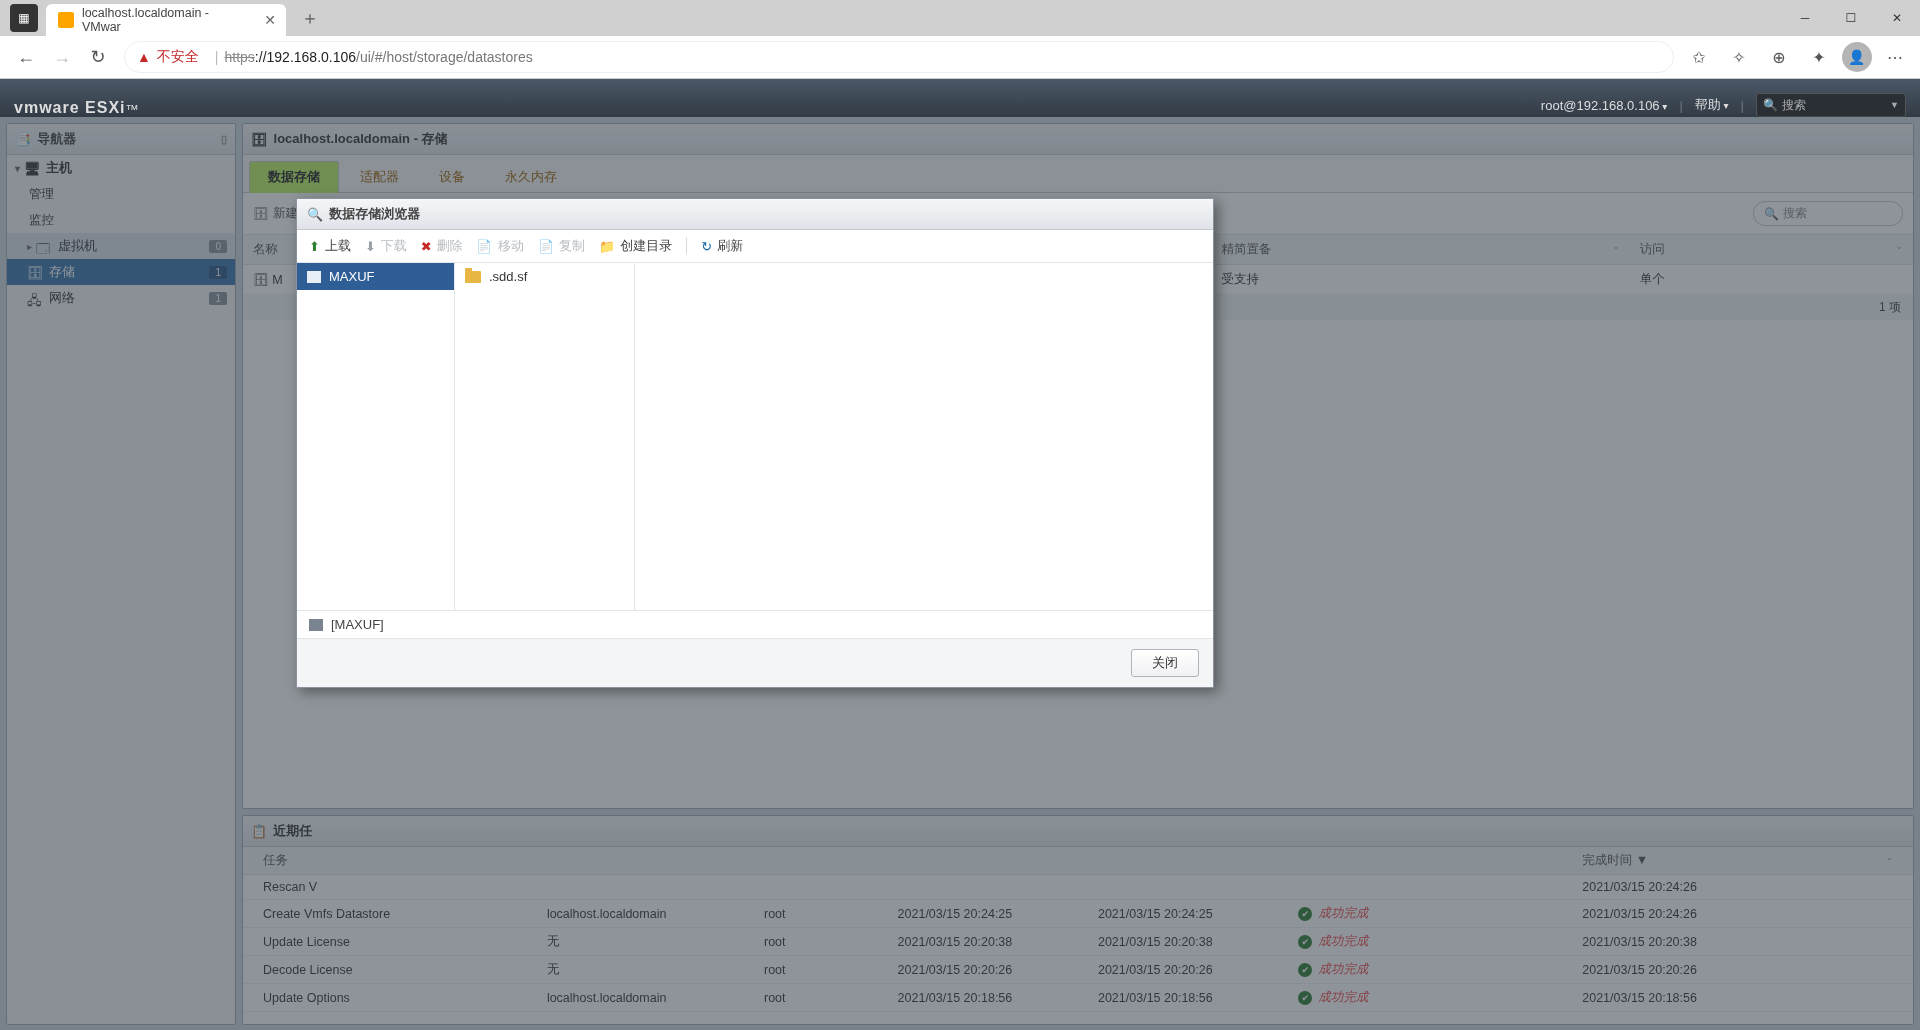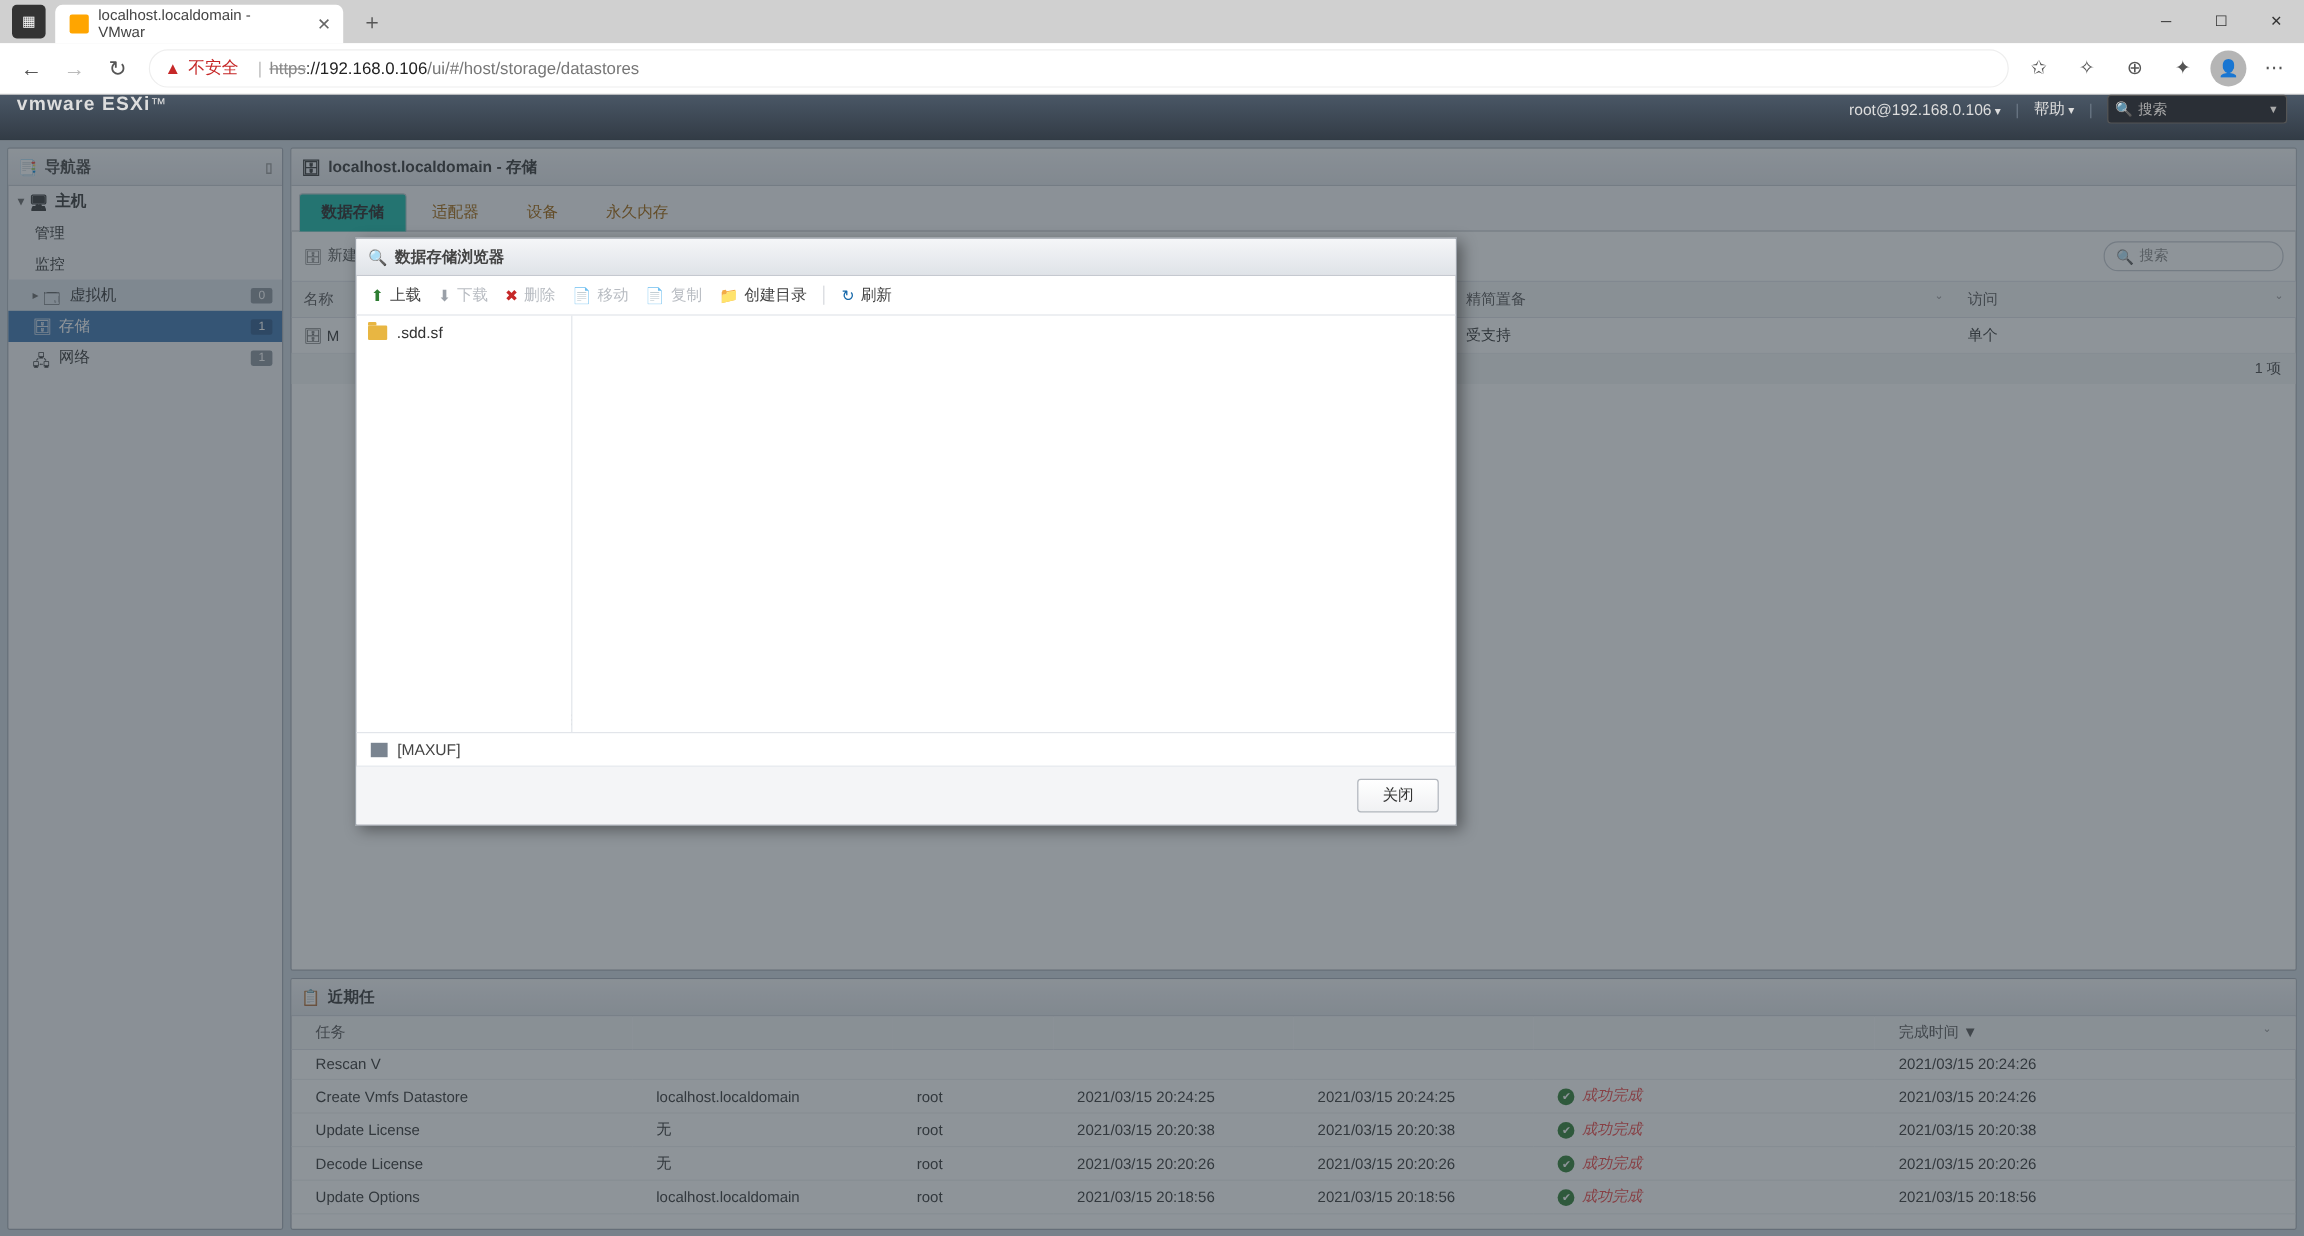--- a/index.html
+++ b/index.html
@@ -25,21 +25,21 @@
 .url-sep { color: #bbb; margin: 0 6px; }
 .url-text .proto-strike { color: #888; text-decoration: line-through; }
 .url-text .host-dark { color: #222; text-align: right; }
 .url-text .path-grey { color: #777; }
 .addr-right { display: flex; gap: 6px; align-items:center; }
 .addr-icon { width: 34px; height: 34px; display:flex; align-items:center; justify-content:center; color:#555; font-size:16px; }
 .avatar { width: 30px; height: 30px; border-radius: 50%; background: #b5b5b5; display:flex; align-items:center; justify-content:center; color:#fff; font-size:14px;}
 
 
 .esxi-app { position: relative; }
-.esxi-header { height: 38px; background: linear-gradient(#4a5766,#323b45); display: flex; align-items: flex-start; padding: 0 14px; color: #ddd; font-size: 13px; }
+.esxi-header { height: 38px; background: linear-gradient(#4a5766,#323b45); display: flex; align-items: flex-end; padding: 0 14px; color: #ddd; font-size: 13px; }
 .esxi-logo { font-weight: bold; font-size: 16px; letter-spacing: 1px; }
 .esxi-headright { margin-left: auto; display: flex; align-items: center; gap: 12px; }
 .hdr-sep { color: #6b7785; }
 .hdr-search { background: #2a2f36; border: 1px solid #555; border-radius: 3px; height: 24px; width: 150px; display:flex; align-items:center; padding: 0 6px; color:#aaa; font-size:12px; gap:4px;}
 .dd-caret::after { content: " ▾"; font-size: 10px; }
 
 .esxi-body { display: flex; height: calc(1030px - 36px - 42px - 38px); background: #cfd7df; }
 
 
 .navpanel { width: 230px; background: #f5f6f8; border: 1px solid #a5acb5; margin: 6px 4px 6px 6px; border-radius: 2px; display:flex; flex-direction:column;}
@@ -55,21 +55,21 @@
 .nav-item.selected .badge { background:#2a5789; }
 .nav-caret { font-size:10px; margin-right:4px; color:#666;}
 .nav-icn { width:16px; height:14px; margin-right:6px; display:inline-block;}
 
 
 .mainpanel { flex: 1; margin: 6px 6px 6px 2px; display:flex; flex-direction:column; gap:6px;}
 .content-card { background: #fff; border: 1px solid #a5acb5; border-radius: 2px; }
 .content-title { background: linear-gradient(#f5f6f8,#e2e5ea); border-bottom: 1px solid #c5c9d0; padding: 6px 8px; font-size: 13px; font-weight: bold; color: #333; display:flex; align-items:center; gap:6px;}
 .maintabs { display: flex; border-bottom: 1px solid #c5c9d0; background:#f8f9fa; padding: 6px 6px 0 6px; gap:2px;}
 .maintab { padding: 6px 18px; font-size: 13px; color:#a16207; border:1px solid transparent; border-bottom:none; cursor:default;}
-.maintab.active { background:#14b8a6; border-color:#c5c9d0; border-radius:3px 3px 0 0; color:#222; font-weight:bold; margin-bottom:-1px;}
+.maintab.active { background:#bef264; border-color:#c5c9d0; border-radius:3px 3px 0 0; color:#222; font-weight:bold; margin-bottom:-1px;}
 .toolbar-row { display:flex; align-items:center; gap:12px; padding:8px 10px; font-size:12.5px; color:#555; border-bottom:1px solid #e2e5ea;}
 .tb-item { display:flex; align-items:center; gap:4px; }
 .tb-item.disabled { color:#bbb; }
 .tb-sep { width:1px; height:16px; background:#ccc;}
 .quick-search { margin-left:auto; border:1px solid #c5c9d0; border-radius:12px; padding:3px 10px; font-size:12px; color:#888; width:150px; display:flex; align-items:center; gap:4px;}
 
 .data-table { width:100%; font-size:12.5px; border-collapse:collapse;}
 .data-table th { background:#f4f5f7; text-align:left; padding:6px 10px; border-bottom:1px solid #dde1e6; color:#555; font-weight:normal; position:relative;}
 .data-table th .sort-caret{ float:right; color:#999; font-size:9px;}
 .data-table td { padding:6px 10px; border-bottom:1px solid #eef0f2; color:#333;}
@@ -375,20 +375,27 @@
         <span class="ic ic-mkdir">📁</span>
         <span>创建目录</span>
       </span>
     <span class="mtb-sep"></span>
     <span class="mtb-item">
         <span class="ic ic-refresh">↻</span>
         <span>刷新</span>
       </span>
   </div>
   <div class="modal-body">
+    <div class="mb-col c1">
+      <div class="ds-row selected">
+        <span class="ds-icn"></span>
+        <span>MAXUF</span>
+      </div>
+      <span class="splitter">⋮⋮</span>
+    </div>
     <div class="mb-col c2">
       <div class="folder-row">
         <span class="folder-icn"></span>
         <span>.sdd.sf</span>
       </div>
       <span class="splitter">⋮⋮</span>
     </div>
     <div class="mb-col c3"></div>
   </div>
   <div class="modal-status">

